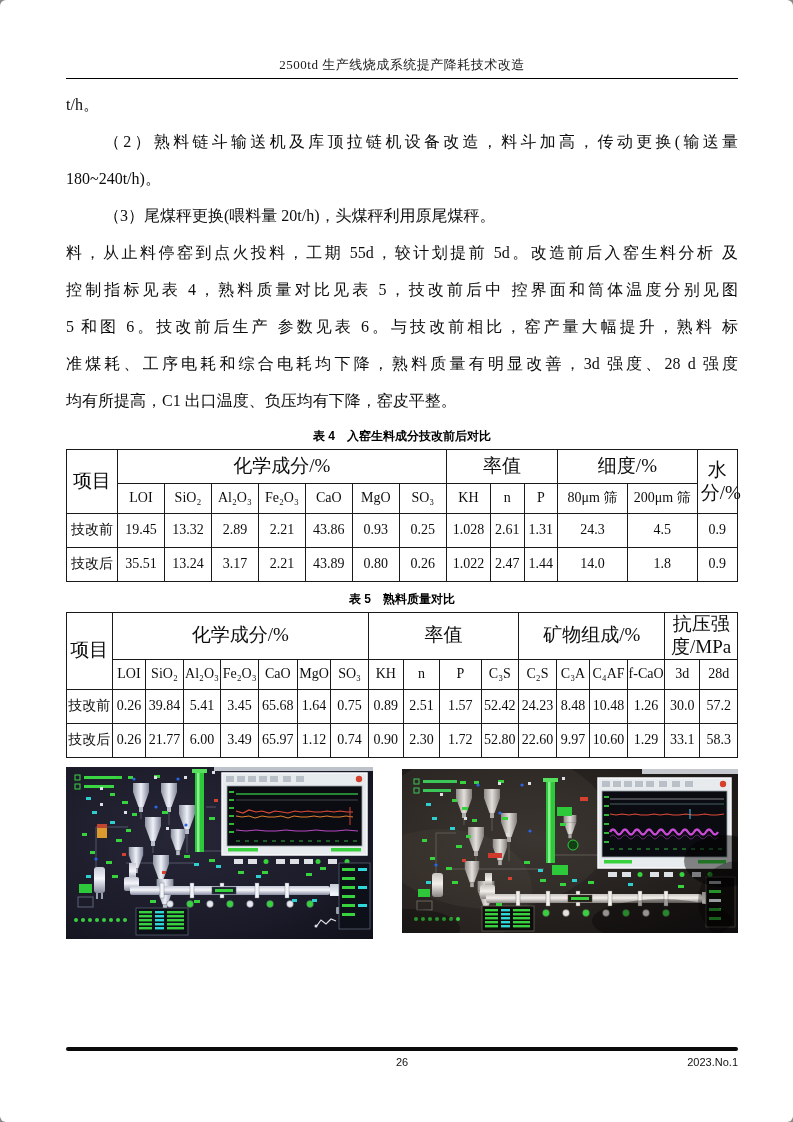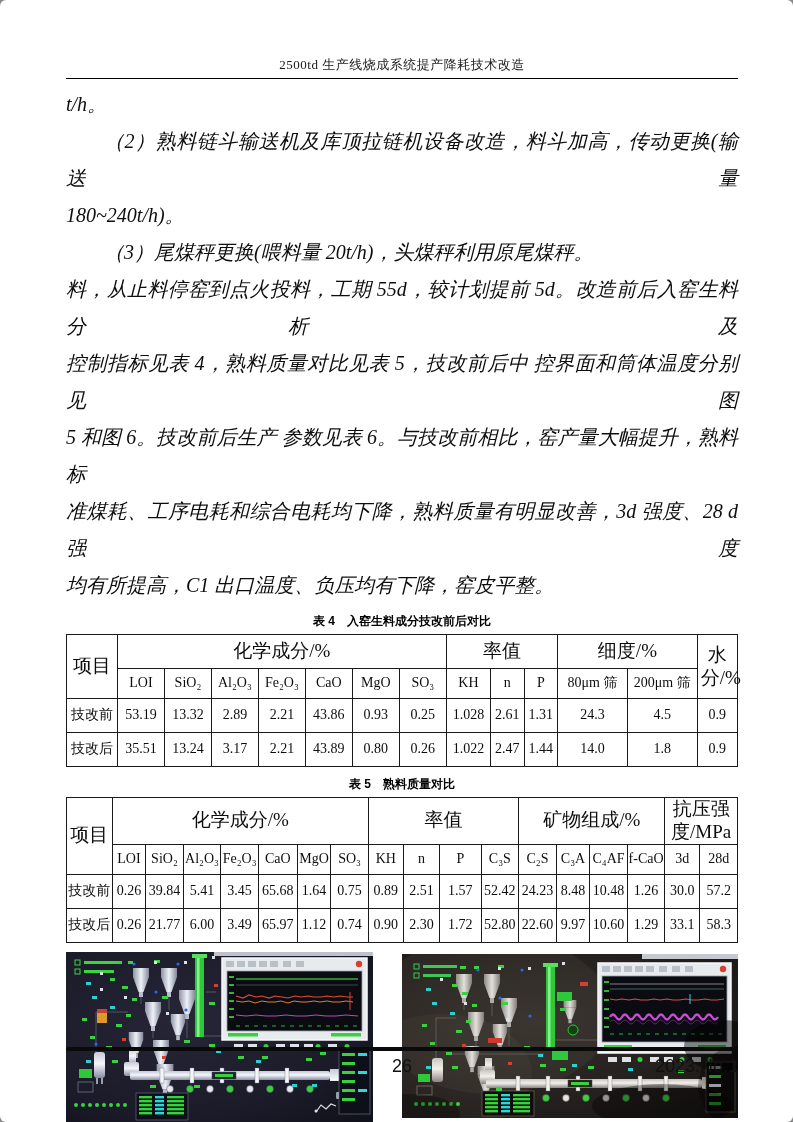--- a/index.html
+++ b/index.html
@@ -6,21 +6,21 @@
   .page {
     position:relative; width:793px; height:1122px; margin:0 auto;
     background:#ffffff; overflow:hidden; color:#111;
     font-family:"Liberation Serif","DejaVu Serif",serif;
     border-radius:6px;
   }
   .inner { margin:0 55px 0 66px; }
   .running-head { margin-top:56px; text-align:center; font-size:13px; color:#1a1a1a; letter-spacing:.5px; }
   .head-rule { border:none; border-top:1.6px solid #000; margin:4px 0 0 0; }
 
-  .bodytext { font-size:20px; line-height:37px; color:#0d0d0d;font-style:italic; }
+  .bodytext { font-size:16px; line-height:37px; color:#0d0d0d; }
   .line { text-align:justify; text-align-last:justify; white-space:normal; }
   .line.end { text-align-last:left; }
   .line.ind { text-indent:26px; }
   .line.ind2 { text-indent:38px; }
 
   .section-heading {
     font-family:"Liberation Sans","DejaVu Sans",sans-serif;
     font-size:21px; font-weight:bold; margin:6px 0 7px 0; color:#000;
   }
 
@@ -36,21 +36,21 @@
   table.tbl tr.datarow td { height:31px; }
   .wrapcell { word-break:break-all; padding:0 3px !important; }
 
   .figures { display:flex; justify-content:space-between; align-items:flex-start; margin-top:9px; }
   .shot { display:block; }
   .shot.right { margin-top:2px; }
 
   .foot-rule { position:absolute; left:66px; right:55px; top:1047px; height:4px;
     background:#0a0a0a; border-radius:2px; }
   .foot-row { position:absolute; left:66px; right:55px; top:1056px; height:18px;
-    font-family:"Liberation Sans","DejaVu Sans",sans-serif; font-size:18px; color:#111; }
+    font-family:"Liberation Sans","DejaVu Sans",sans-serif; font-size:11px; color:#111; }
   .foot-row .pageno { position:absolute; left:0; right:0; text-align:center; }
   .foot-row .issue  { position:absolute; right:0; }
 </style>
 </head>
 <body>
 
 <div class="page">
   <div class="inner">
 
     <div class="running-head">2500td 生产线烧成系统提产降耗技术改造</div>
@@ -108,21 +108,21 @@
             <td>SO₃</td>
             <td>KH</td>
             <td>n</td>
             <td>P</td>
             <td>80μm 筛</td>
             <td>200μm 筛</td>
           </tr>
       <tr class="datarow">
         <td>技改前</td>
 
-      <td>53.19</td>
+      <td>19.45</td>
             <td>13.32</td>
             <td>2.89</td>
             <td>2.21</td>
             <td>43.86</td>
             <td>0.93</td>
             <td>0.25</td>
             <td>1.028</td>
             <td>2.61</td>
             <td>1.31</td>
             <td>24.3</td>

